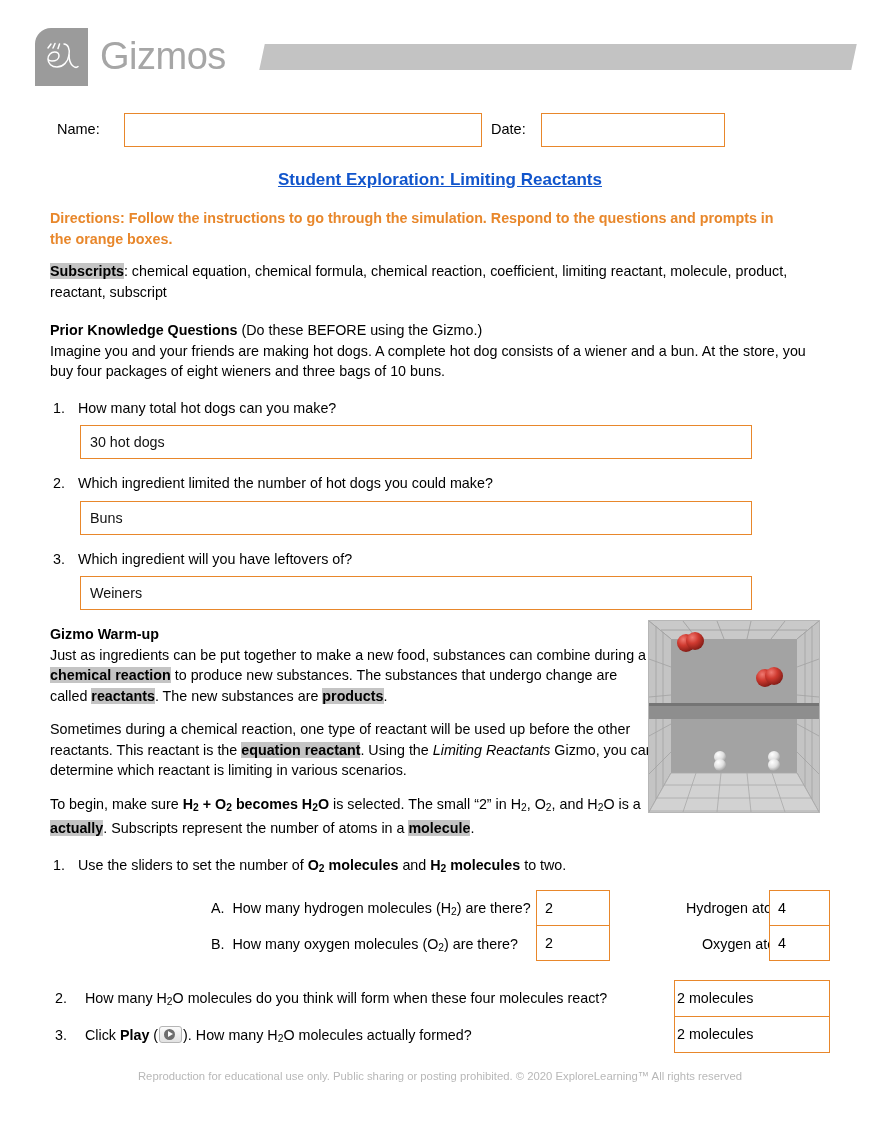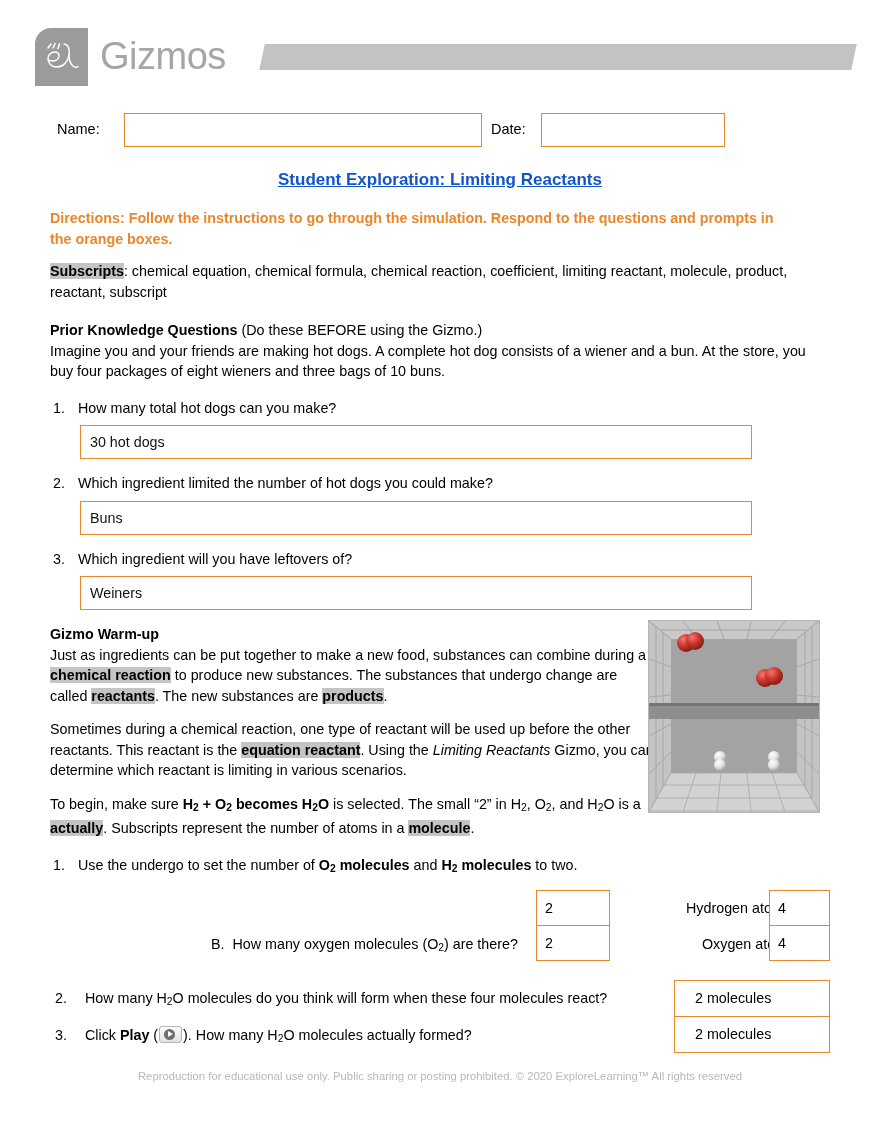--- a/index.html
+++ b/index.html
@@ -233,21 +233,21 @@
   .q23-num { width: 30px; flex: 0 0 30px; }
 
   .big-box {
     position: absolute;
     left: 624px;
     border: 1.6px solid #e8872b;
     background: #fff;
     box-sizing: border-box;
     display: flex;
     align-items: center;
-    padding-left: 20px;
+    padding-left: 2px;
     font-size: 14.3px;
     width: 156px; height: 37px;
   }
   .bb-1 { top: 0px; }
   .bb-2 { top: 36px; }
 
   .play-btn {
     display: inline-block;
     width: 21px; height: 15px;
     background: linear-gradient(#fbfbfb, #e2e2e2);
@@ -444,24 +444,25 @@
 
       <p class="wide"><span>Sometimes during a chemical reaction, one type of reactant will be used up before the other reactants. This reactant is the </span><span class="hl b">equation reactant</span><span>. Using the </span><span class="i">Limiting Reactants</span><span> Gizmo, you can determine which reactant is limiting in various scenarios.</span></p>
 
       <p><span>To begin, make sure </span><span class="b">H<sub>2</sub> + O<sub>2</sub> becomes H<sub>2</sub>O</span> is selected. The small “2” in H<sub>2</sub>, O<sub>2</sub>, and H<sub>2</sub>O is a <span class="hl b">actually</span><span>. Subscripts represent the number of atoms in a </span><span class="hl b">molecule</span><span>.</span></p>
     </div>
   </div>
 
   <div class="sec1">
     <div class="qrow">
       <span class="qnum">1.</span>
-      <span class="qtext"><span>Use the undergo to set the number of </span><span class="b">O<sub>2</sub> molecules</span><span> and </span><span class="b">H<sub>2</sub> molecules</span><span> to two.</span></span>
+      <span class="qtext"><span>Use the sliders to set the number of </span><span class="b">O<sub>2</sub> molecules</span><span> and </span><span class="b">H<sub>2</sub> molecules</span><span> to two.</span></span>
     </div>
 
     <div class="ab-block">
+      <div class="ab-line abA-label"><span>A.</span>&nbsp;&nbsp;How many hydrogen molecules (H<sub>2</sub>) are there?</div>
       <div class="ab-line abB-label"><span>B.</span>&nbsp;&nbsp;How many oxygen molecules (O<sub>2</sub>) are there?</div>
 
       <div class="mini-box mb-1">2</div>
       <div class="mini-box mb-2">2</div>
 
       <div class="ab-line ha-label">Hydrogen atoms?</div>
       <div class="ab-line oa-label">Oxygen atoms?</div>
 
       <div class="mini-box mb-3">4</div>
       <div class="mini-box mb-4">4</div>

